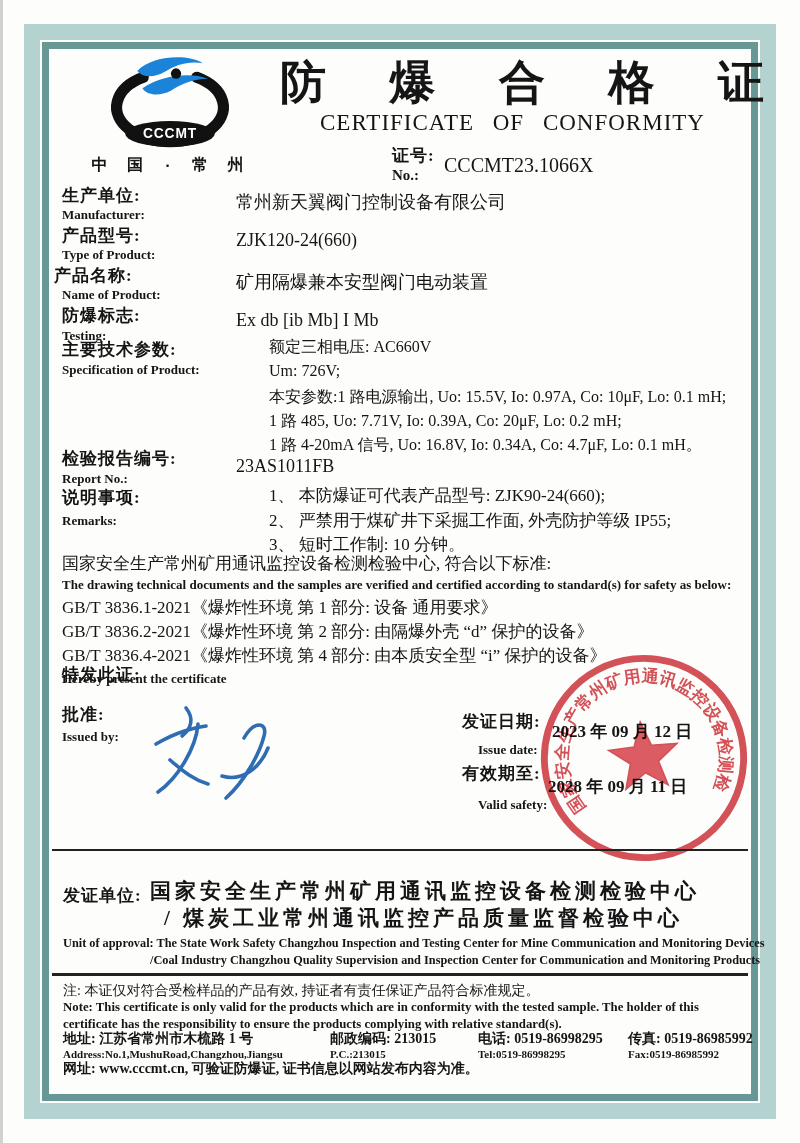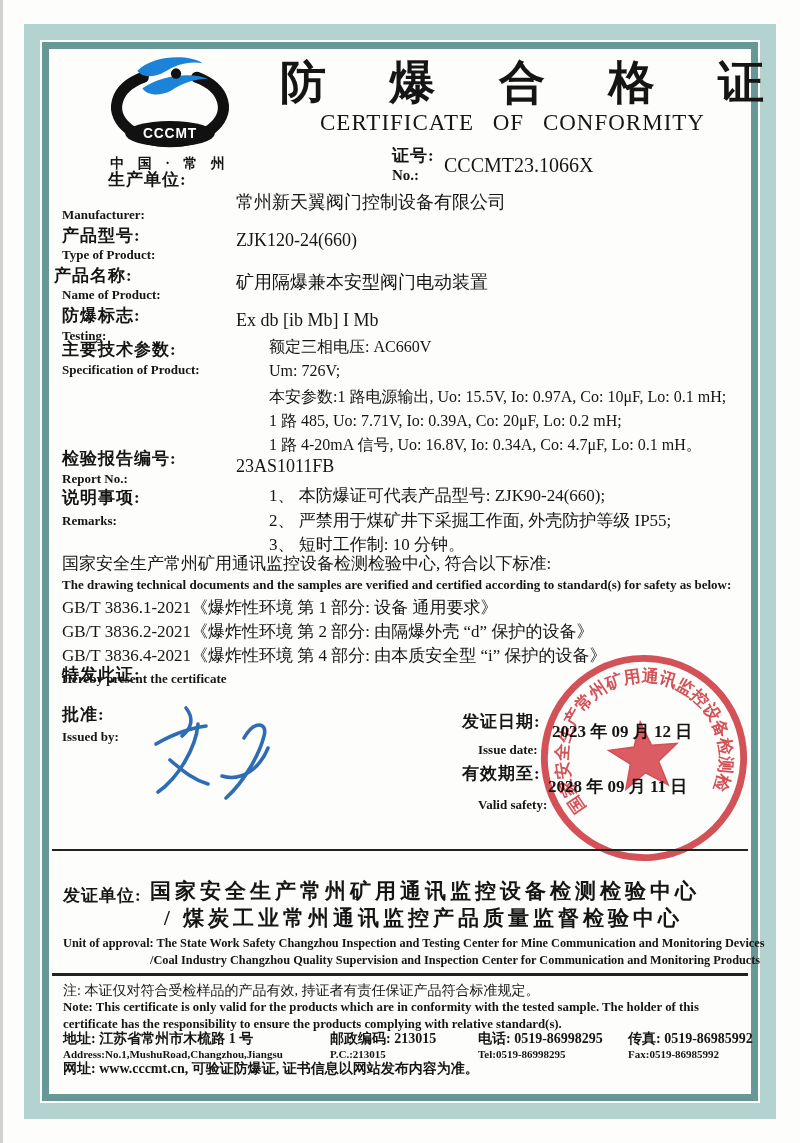--- a/index.html
+++ b/index.html
@@ -25,21 +25,21 @@
   .note-en{font-size:12.8px;font-weight:600;white-space:normal;width:640px;line-height:1.3;}
   .addr-cn{font-size:14px;font-weight:600;}
   .addr-en{font-size:11px;font-weight:600;}
   .web-en{font-size:10.6px;font-weight:600;}
   .hline{position:absolute;background:#222;}
   .seal-wrap{position:absolute;left:538px;top:652px;width:212px;height:212px;
     transform:rotate(-6deg);opacity:0.88;mix-blend-mode:multiply;}
   .sig-wrap{position:absolute;left:140px;top:698px;width:185px;height:115px;}
   .logo-wrap{position:absolute;left:80px;top:52px;width:180px;height:112px;}
   .logo-caption{position:absolute;left:80px;top:155px;width:180px;text-align:center;
-    font-size:14px;font-weight:600;letter-spacing:5px;}
+    font-size:16px;font-weight:600;letter-spacing:5px;font-family:Liberation Mono, monospace;}
   .scan-edge{position:absolute;left:0;top:0;width:3px;height:1143px;background:rgba(120,130,130,.35);}
 </style>
 </head>
 <body>
 
 <div class="sheet">
   <div class="scan-edge"></div>
   <div class="frame-outer"></div>
   <div class="frame-inner"></div>
 
@@ -55,21 +55,21 @@
   </div>
   <div class="logo-caption">中 国 · 常 州</div>
 
   <div class="abs title-cn" style="left:280px;top:52px;width:465px;text-align:center;">防 爆 合 格 证</div>
   <div class="abs title-en" style="left:280px;top:110px;width:465px;text-align:center;">CERTIFICATE OF CONFORMITY</div>
 
   <div class="abs cn-label" style="left:392px;top:144px;">证号:</div>
   <div class="abs en-label" style="left:392px;top:167px;font-size:15px;">No.:</div>
   <div class="abs certno" style="left:444px;top:154px;">CCCMT23.1066X</div>
 
-  <div class="abs cn-label" style="left:62px;top:168px;margin-left:46px;">生产单位:</div>
+  <div class="abs cn-label" style="left:62px;top:184px;">生产单位:</div>
   <div class="abs en-label" style="left:62px;top:207px;">Manufacturer:</div>
   <div class="abs value" style="left:236px;top:190px;">常州新天翼阀门控制设备有限公司</div>
 
   <div class="abs cn-label" style="left:62px;top:224px;">产品型号:</div>
   <div class="abs en-label" style="left:62px;top:247px;">Type of Product:</div>
   <div class="abs value" style="left:236px;top:230px;">ZJK120-24(660)</div>
 
   <div class="abs cn-label" style="left:54px;top:264px;">产品名称:</div>
   <div class="abs en-label" style="left:62px;top:287px;">Name of Product:</div>
   <div class="abs value" style="left:236px;top:270px;">矿用隔爆兼本安型阀门电动装置</div>

